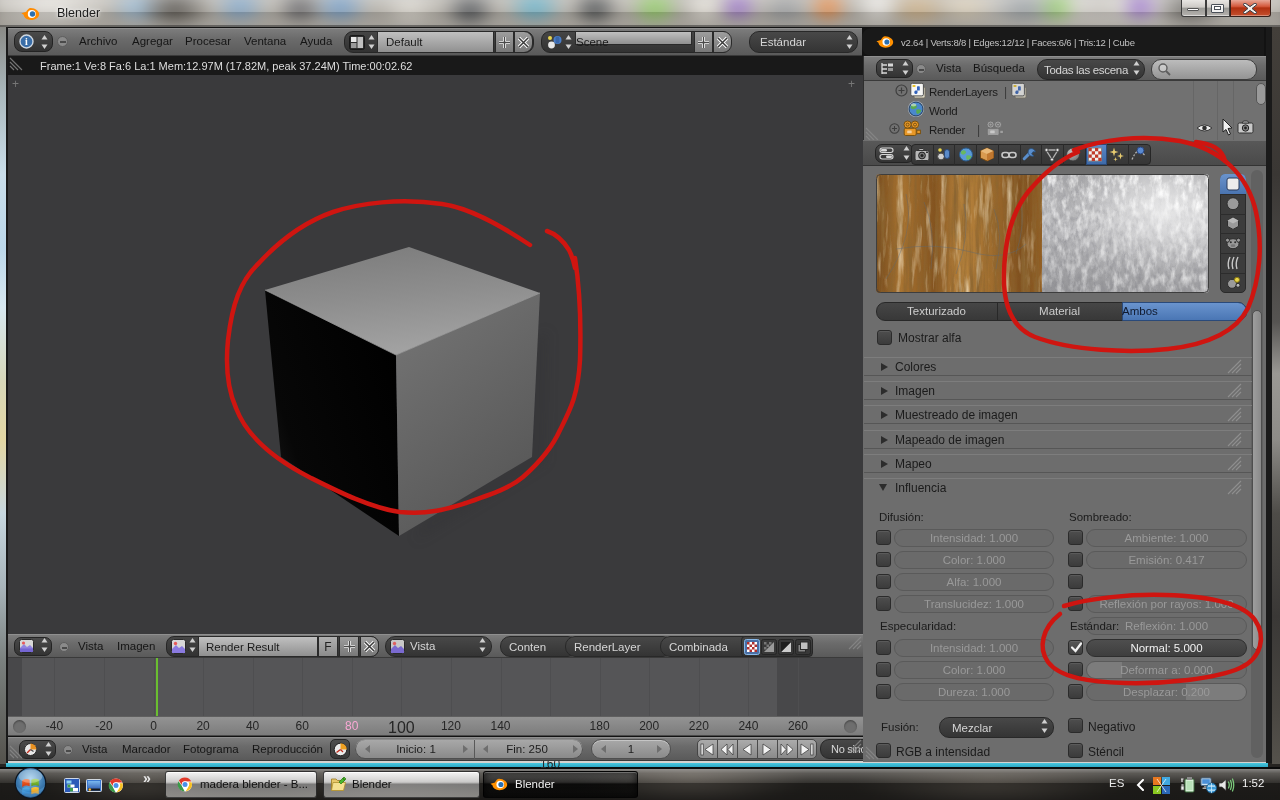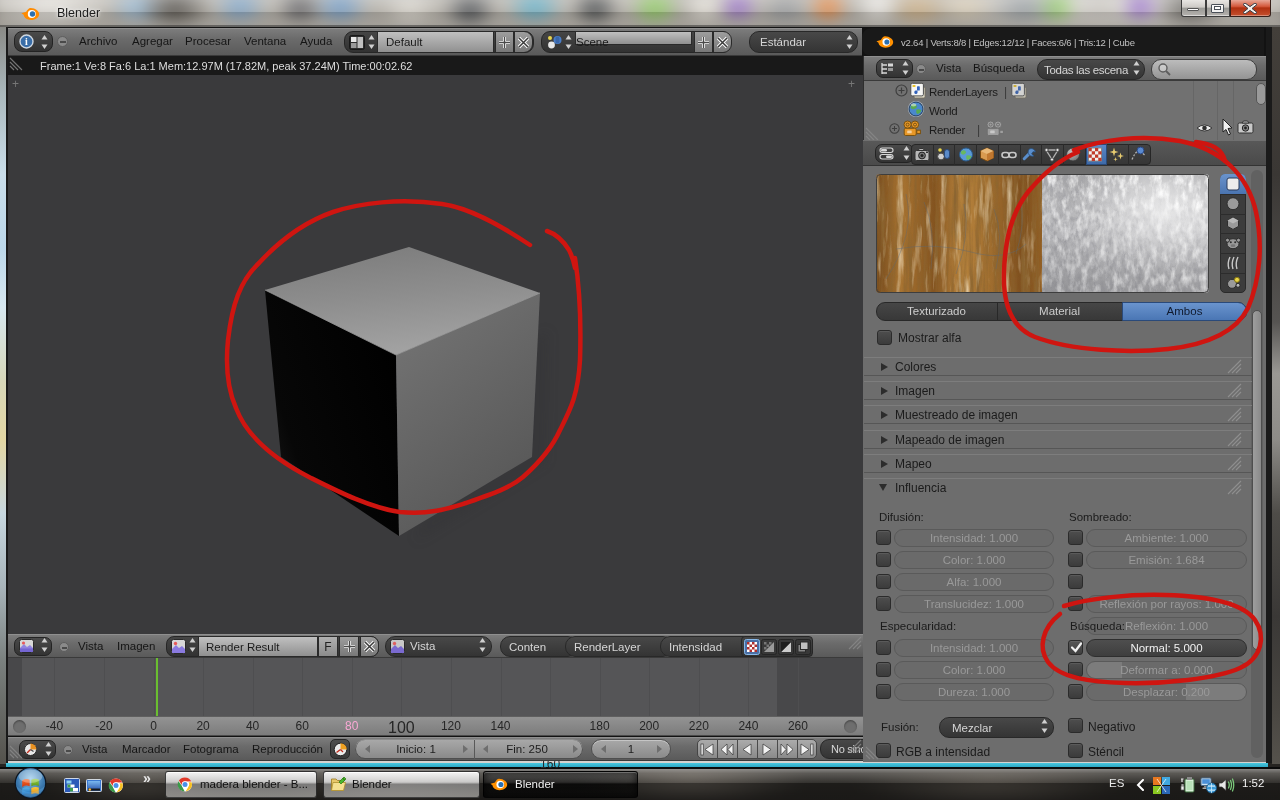--- a/index.html
+++ b/index.html
@@ -247,21 +247,21 @@
 <div class="abs ddark" style="left:500px;top:636px;width:78px;height:21px;line-height:20px;padding-left:8px">Conten</div>
 <svg class="abs" style="left:566px;top:637px" width="9" height="16" viewBox="0 0 9 16">
 <path d="M4.5 1.0 L7.5 5.5 L1.5 5.5 Z" fill="#d0d0d0"></path>
       <path d="M4.5 15.0 L7.5 10.5 L1.5 10.5 Z" fill="#d0d0d0"></path>
     </svg>
 <div class="abs ddark" style="left:565px;top:636px;width:108px;height:21px;line-height:20px;padding-left:8px">RenderLayer</div>
 <svg class="abs" style="left:661px;top:637px" width="9" height="16" viewBox="0 0 9 16">
 <path d="M4.5 1.0 L7.5 5.5 L1.5 5.5 Z" fill="#d0d0d0"></path>
       <path d="M4.5 15.0 L7.5 10.5 L1.5 10.5 Z" fill="#d0d0d0"></path>
     </svg>
-<div class="abs ddark" style="left:660px;top:636px;width:93px;height:21px;line-height:20px;padding-left:8px">Intensidad</div>
+<div class="abs ddark" style="left:660px;top:636px;width:93px;height:21px;line-height:20px;padding-left:8px">Combinada</div>
 <svg class="abs" style="left:741px;top:637px" width="9" height="16" viewBox="0 0 9 16">
 <path d="M4.5 1.0 L7.5 5.5 L1.5 5.5 Z" fill="#d0d0d0"></path>
       <path d="M4.5 15.0 L7.5 10.5 L1.5 10.5 Z" fill="#d0d0d0"></path>
     </svg>
 <div class="abs" style="left:741px;top:636px;width:72px;height:21px;background:linear-gradient(180deg,#454545,#323232);border:1px solid #262626;border-radius:4px"></div>
 <svg class="abs" style="left:744px;top:638.5px" width="67" height="16" viewBox="0 0 67 16">
 <rect x="0.5" y="0.5" width="15" height="15" rx="2" fill="#4a6fa5" stroke="#88b8e8"></rect>
 <g>
         <rect x="3" y="3" width="10" height="10" fill="#fff"></rect>
         <path d="M3 3h2.5v2.5H3Zm5 0h2.5v2.5H8Zm-2.5 2.5h2.5V8H5.5Zm5 0h2.5V8h-2.5ZM3 8h2.5v2.5H3Zm5 0h2.5v2.5H8Zm-2.5 2.5h2.5V13H5.5Zm5 0h2.5V13h-2.5Z" fill="#b03030"></path>
@@ -698,21 +698,21 @@
         <circle cx="-1" cy="1" r="4.5" fill="#9a9a9a" stroke="#2e2e2e"></circle>
         <circle cx="4" cy="-3" r="2.5" fill="#e8d44c" stroke="#8a7a10"></circle>
         <circle cx="5" cy="2.5" r="2" fill="#b8b8b8" stroke="#2e2e2e"></circle>
       </g>
 </svg>
 <div class="abs" style="left:876px;top:302px;width:371px;height:19px;background:linear-gradient(180deg,#464646,#383838);border:1px solid #282828;border-radius:9px"></div>
 <div class="abs" style="left:997px;top:302px;width:1px;height:19px;background:#282828"></div>
 <div class="abs" style="left:1122px;top:302px;width:125px;height:19px;background:linear-gradient(180deg,#6a94ce,#4a76b4);border:1px solid #2a4a7a;border-radius:0 9px 9px 0"></div>
 <div class="abs" style="left:876px;top:305px;width:121px;text-align:center;color:#cdcdcd;font-size:11.5px">Texturizado</div>
 <div class="abs" style="left:997px;top:305px;width:125px;text-align:center;color:#cdcdcd;font-size:11.5px">Material</div>
-<div class="abs" style="left:1122px;top:305px;width:125px;text-align:center;color:#101a2e;font-size:11.5px">Ambos</div>
+<div class="abs" style="left:1122px;top:305px;width:125px;text-align:left;color:#101a2e;font-size:11.5px">Ambos</div>
 <div class="abs cb" style="left:877px;top:330px"></div>
 <div class="abs lbl" style="left:898px;top:331px;font-size:12px">Mostrar alfa</div>
 <div class="abs" style="left:864px;top:357px;width:388px;height:19px;border-top:1px solid #7d7d7d;border-bottom:1px solid #565656"></div>
 <svg class="abs" style="left:880px;top:362px" width="9" height="10" viewBox="0 0 9 10">
       <polygon points="1,1 8,5 1,9" fill="#2c2c2c"></polygon>
     </svg>
 <div class="abs lbl" style="left:895px;top:359.5px;font-size:12px">Colores</div>
 <svg class="abs" style="left:1226px;top:359px" width="16" height="15" viewBox="0 0 16 15">
       <path d="M6 14 L15 5 M10 14 L15 9 M2 14 L15 1" stroke="#8e8e8e" stroke-width="1.2" fill="none"></path>
     </svg>
@@ -762,27 +762,27 @@
 <div class="abs slider" style="left:894px;top:529px;width:160px;">Intensidad: 1.000</div>
 <div class="abs cb" style="left:876px;top:552px"></div>
 <div class="abs slider" style="left:894px;top:551px;width:160px;">Color: 1.000</div>
 <div class="abs cb" style="left:876px;top:574px"></div>
 <div class="abs slider" style="left:894px;top:573px;width:160px;">Alfa: 1.000</div>
 <div class="abs cb" style="left:876px;top:596px"></div>
 <div class="abs slider" style="left:894px;top:595px;width:160px;">Translucidez: 1.000</div>
 <div class="abs cb" style="left:1068px;top:530px"></div>
 <div class="abs slider" style="left:1086px;top:529px;width:161px;">Ambiente: 1.000</div>
 <div class="abs cb" style="left:1068px;top:552px"></div>
-<div class="abs slider" style="left:1086px;top:551px;width:161px;">Emisión: 1.684</div>
+<div class="abs slider" style="left:1086px;top:551px;width:161px;">Emisión: 0.417</div>
 <div class="abs cb" style="left:1068px;top:574px"></div>
 <div class="abs slider" style="left:1086px;top:573px;width:161px;margin-top:44px;">Reflexión: 1.000</div>
 <div class="abs cb" style="left:1068px;top:596px"></div>
 <div class="abs slider" style="left:1086px;top:595px;width:161px;">Reflexión por rayos: 1.000</div>
 <div class="abs lbl" style="left:880px;top:620px">Especularidad:</div>
-<div class="abs lbl" style="left:1070px;top:620px">Búsqueda:</div>
+<div class="abs lbl" style="left:1070px;top:620px">Estándar:</div>
 <div class="abs cb" style="left:876px;top:640px"></div>
 <div class="abs slider" style="left:894px;top:639px;width:160px;">Intensidad: 1.000</div>
 <div class="abs cb" style="left:876px;top:662px"></div>
 <div class="abs slider" style="left:894px;top:661px;width:160px;">Color: 1.000</div>
 <div class="abs cb" style="left:876px;top:684px"></div>
 <div class="abs slider" style="left:894px;top:683px;width:160px;">Dureza: 1.000</div>
 <div class="abs cb" style="left:1068px;top:640px;background:linear-gradient(180deg,#555,#404040)"></div>
 <svg class="abs" style="left:1069px;top:640px" width="15" height="15" viewBox="0 0 15 15">
       <path d="M3 7.5 L6.5 11 L12 3.5" stroke="#f0f0f0" stroke-width="2.2" fill="none" stroke-linecap="round"></path>
     </svg>

